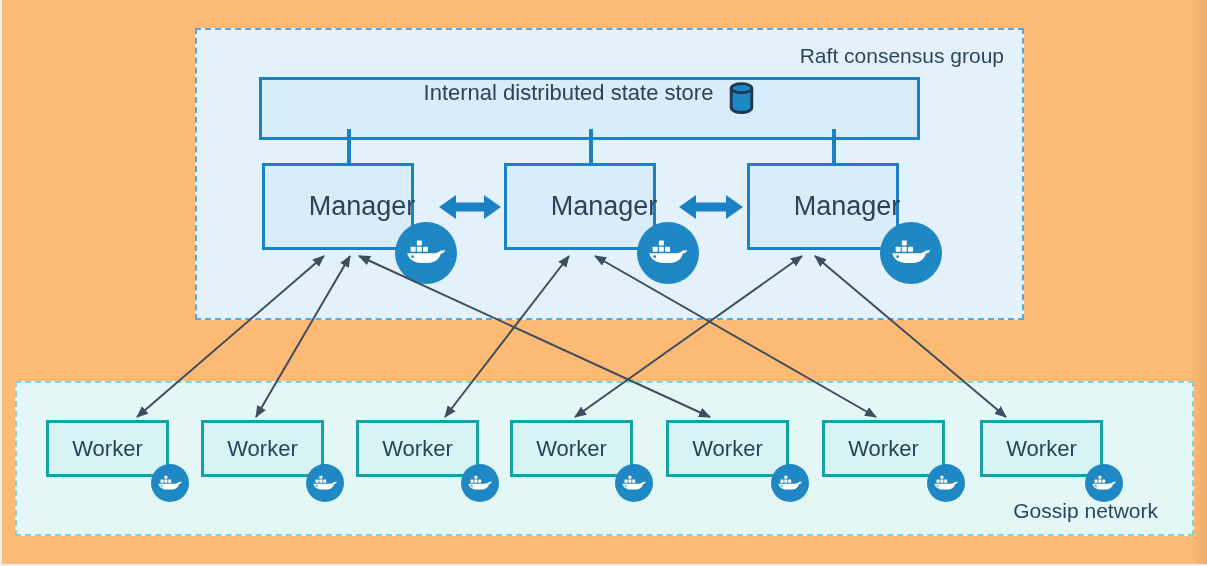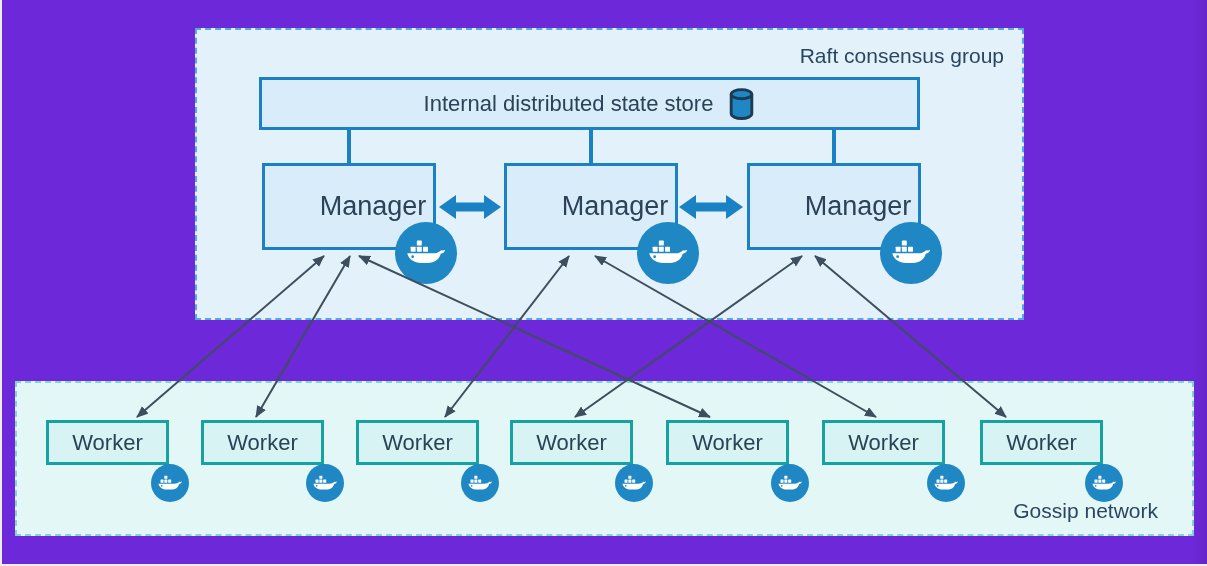--- a/index.html
+++ b/index.html
@@ -1,45 +1,45 @@
 <!DOCTYPE html>
 <html><head>
 <meta charset="utf-8">
 <style>
   html,body{margin:0;padding:0;background:#fff;}
   .canvas{
-    position:relative;width:1207px;height:566px;background:#6d28d9;overflow:hidden;
+    position:relative;width:1207px;height:566px;background:#fdba74;overflow:hidden;
     font-family:"Liberation Sans",sans-serif;
     border-left:2px solid #ededed;border-bottom:2px solid #ededed;box-sizing:border-box;
   }
   .edge-shade{position:absolute;top:0;right:0;width:16px;height:100%;
     background:linear-gradient(to right,rgba(0,0,0,0),rgba(0,0,0,0.07));pointer-events:none;}
   
   .raft-box{position:absolute;left:193px;top:28px;width:829px;height:292px;box-sizing:border-box;
     background:var(--raft-fill);border:2px dashed var(--raft-dash);}
   .raft-label{position:absolute;top:14px;right:18px;font-size:21px;color:var(--label-text);}
-  .store-box{position:absolute;left:257px;top:77px;width:661px;height:53px;box-sizing:border-box;
+  .store-box{position:absolute;left:257px;top:77px;width:661px;height:63px;box-sizing:border-box;
     background:var(--blue-fill);border:3px solid var(--blue-border);
-    display:flex;align-items:center;justify-content:center;gap:15px;}
+    display:flex;align-items:flex-start;justify-content:center;gap:15px;}
   .store-label{font-size:22px;color:var(--node-text);}
   .db-icon{display:block;margin-top:2px;}
   .stub{position:absolute;width:4px;top:129px;height:36px;background:var(--blue-border);}
   .node{position:absolute;box-sizing:border-box;display:flex;align-items:center;justify-content:center;}
-  .manager{width:174px;height:87px;top:163px;background:var(--blue-fill);
+  .manager{width:152px;height:87px;top:163px;background:var(--blue-fill);
     border:3px solid var(--blue-border);padding-left:48px;}
   .manager .node-label{font-size:27px;color:var(--node-text);}
   .badge{position:absolute;border-radius:50%;background:var(--docker-blue);
     display:flex;align-items:center;justify-content:center;}
   .manager .badge{width:62px;height:62px;left:130px;top:56px;}
   .manager .badge svg{width:42px;height:30px;}
   
   .gossip-box{position:absolute;left:13px;top:381px;width:1179px;height:155px;box-sizing:border-box;
     background:var(--gossip-fill);border:2px dashed var(--gossip-dash);}
   .gossip-label{position:absolute;bottom:11px;right:34px;font-size:21px;color:var(--label-text);}
-  .worker{width:123px;height:45px;top:420px;background:var(--teal-fill);
+  .worker{width:123px;height:57px;top:420px;background:var(--teal-fill);
     border:3px solid var(--teal-border);}
   .worker .node-label{font-size:22px;color:var(--node-text);}
   .worker .badge{width:38px;height:38px;left:102px;top:41px;}
   .worker .badge svg{width:26px;height:19px;}
   
   .edges-overlay{position:absolute;left:0;top:0;pointer-events:none;}
 </style>
 </head>
 <body>
 

